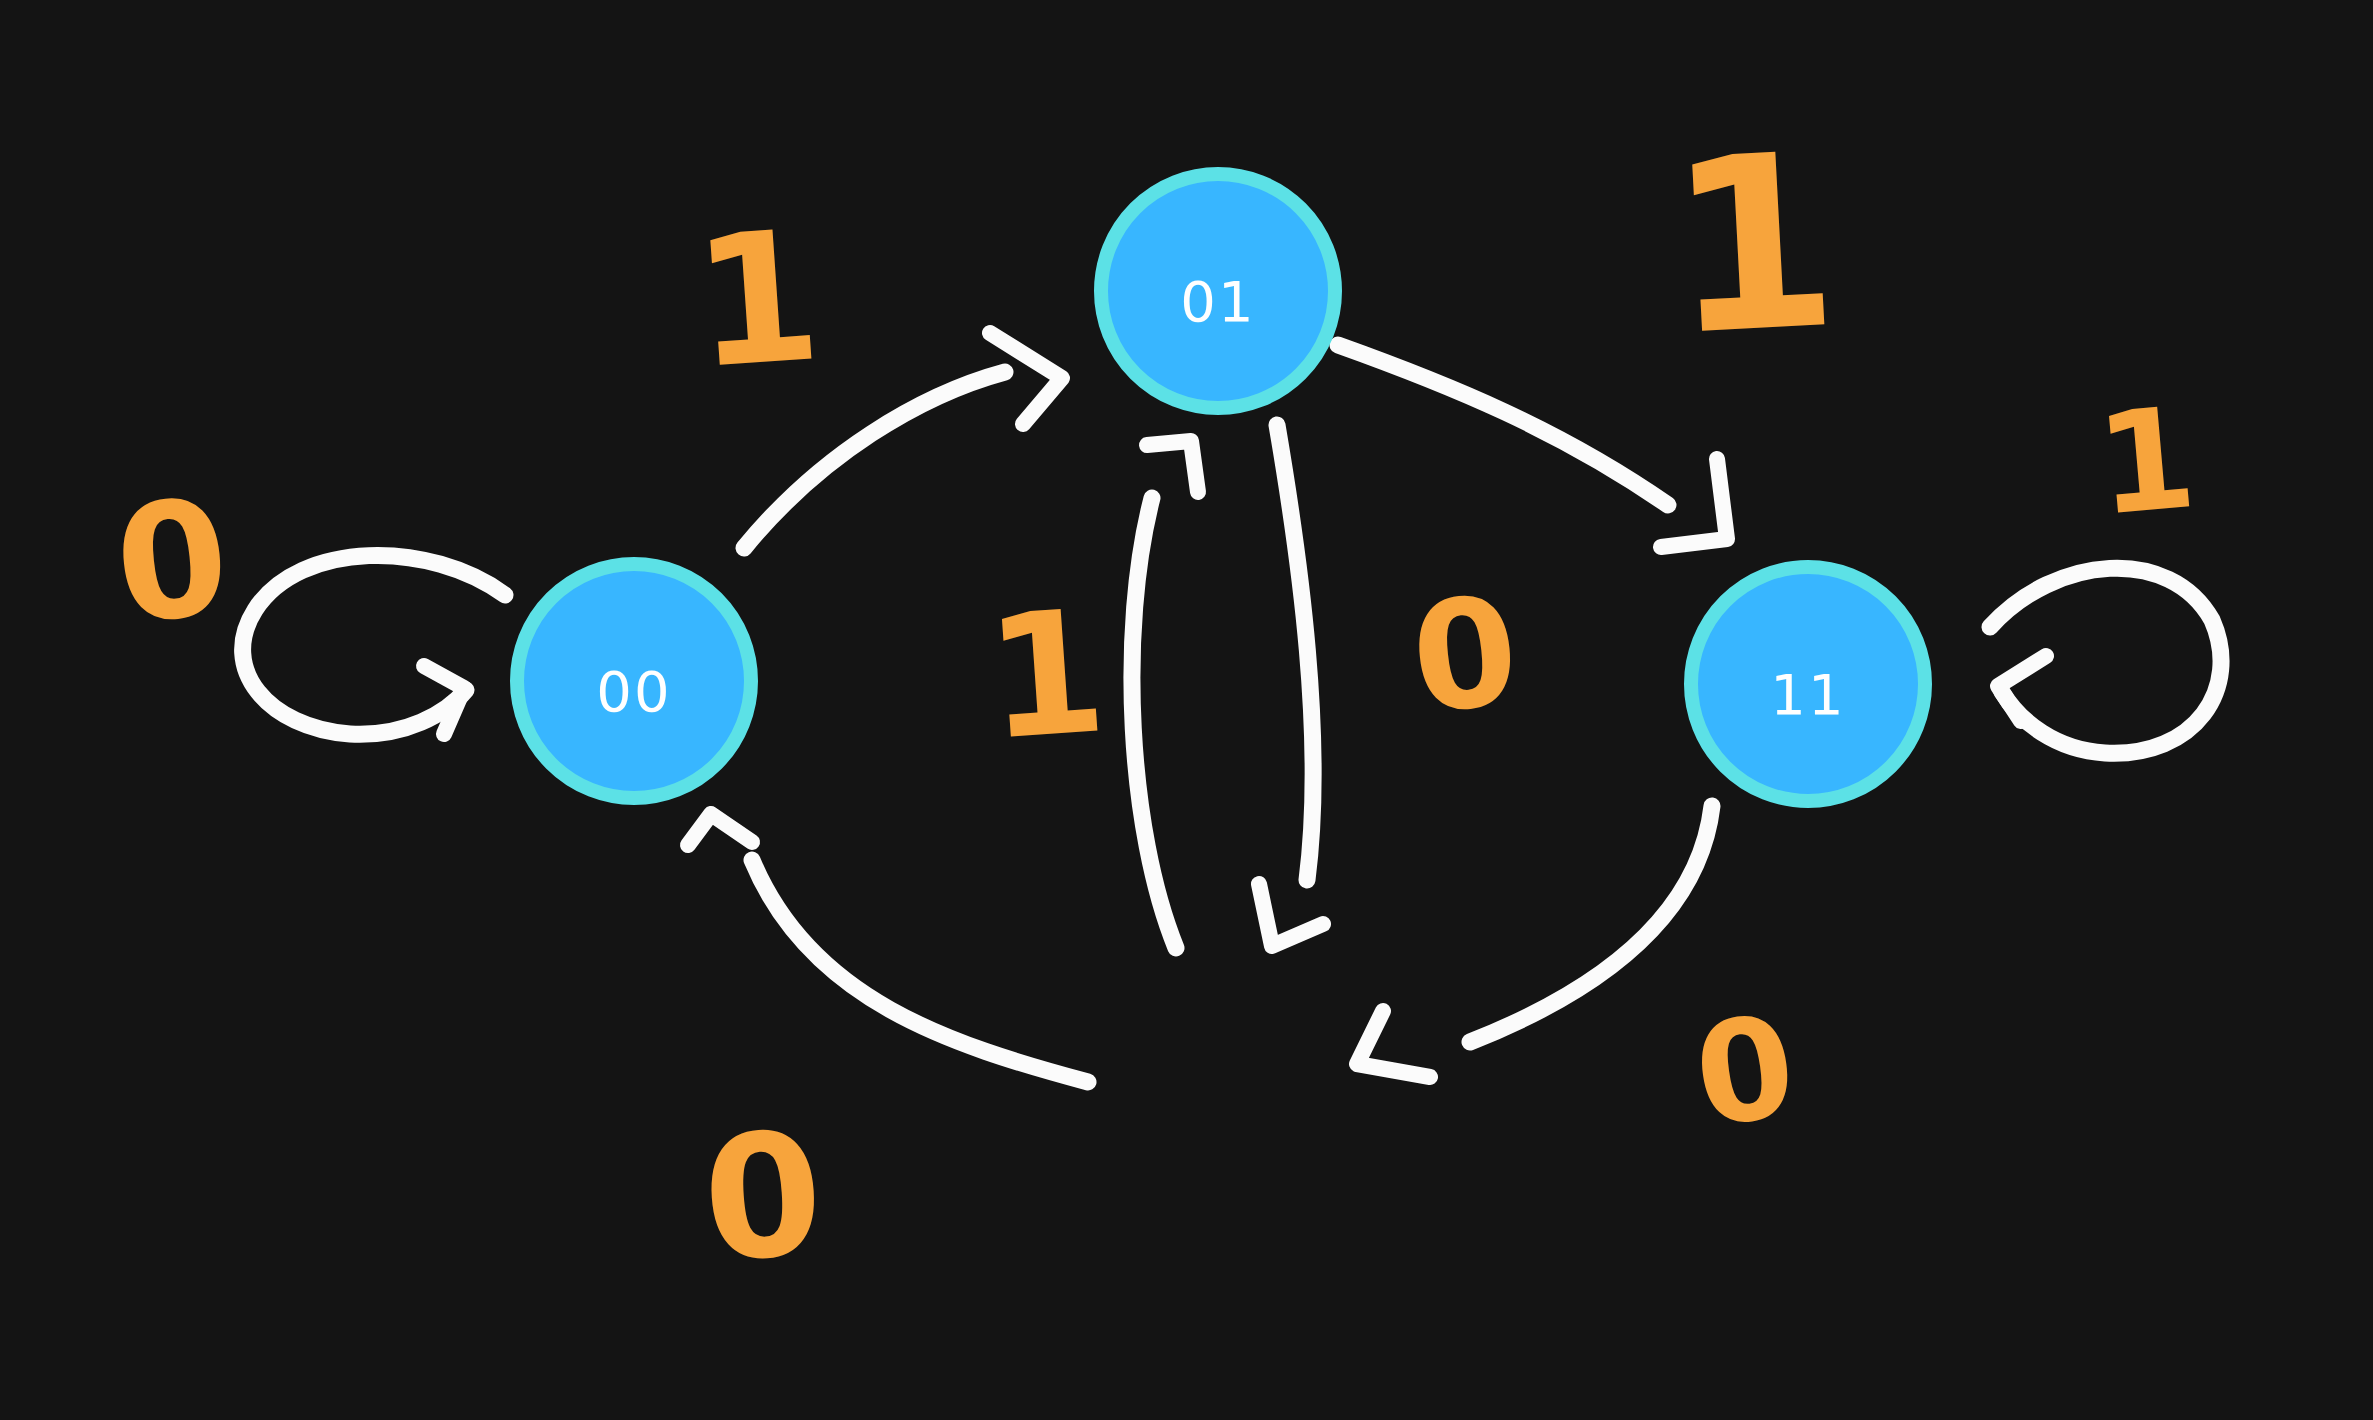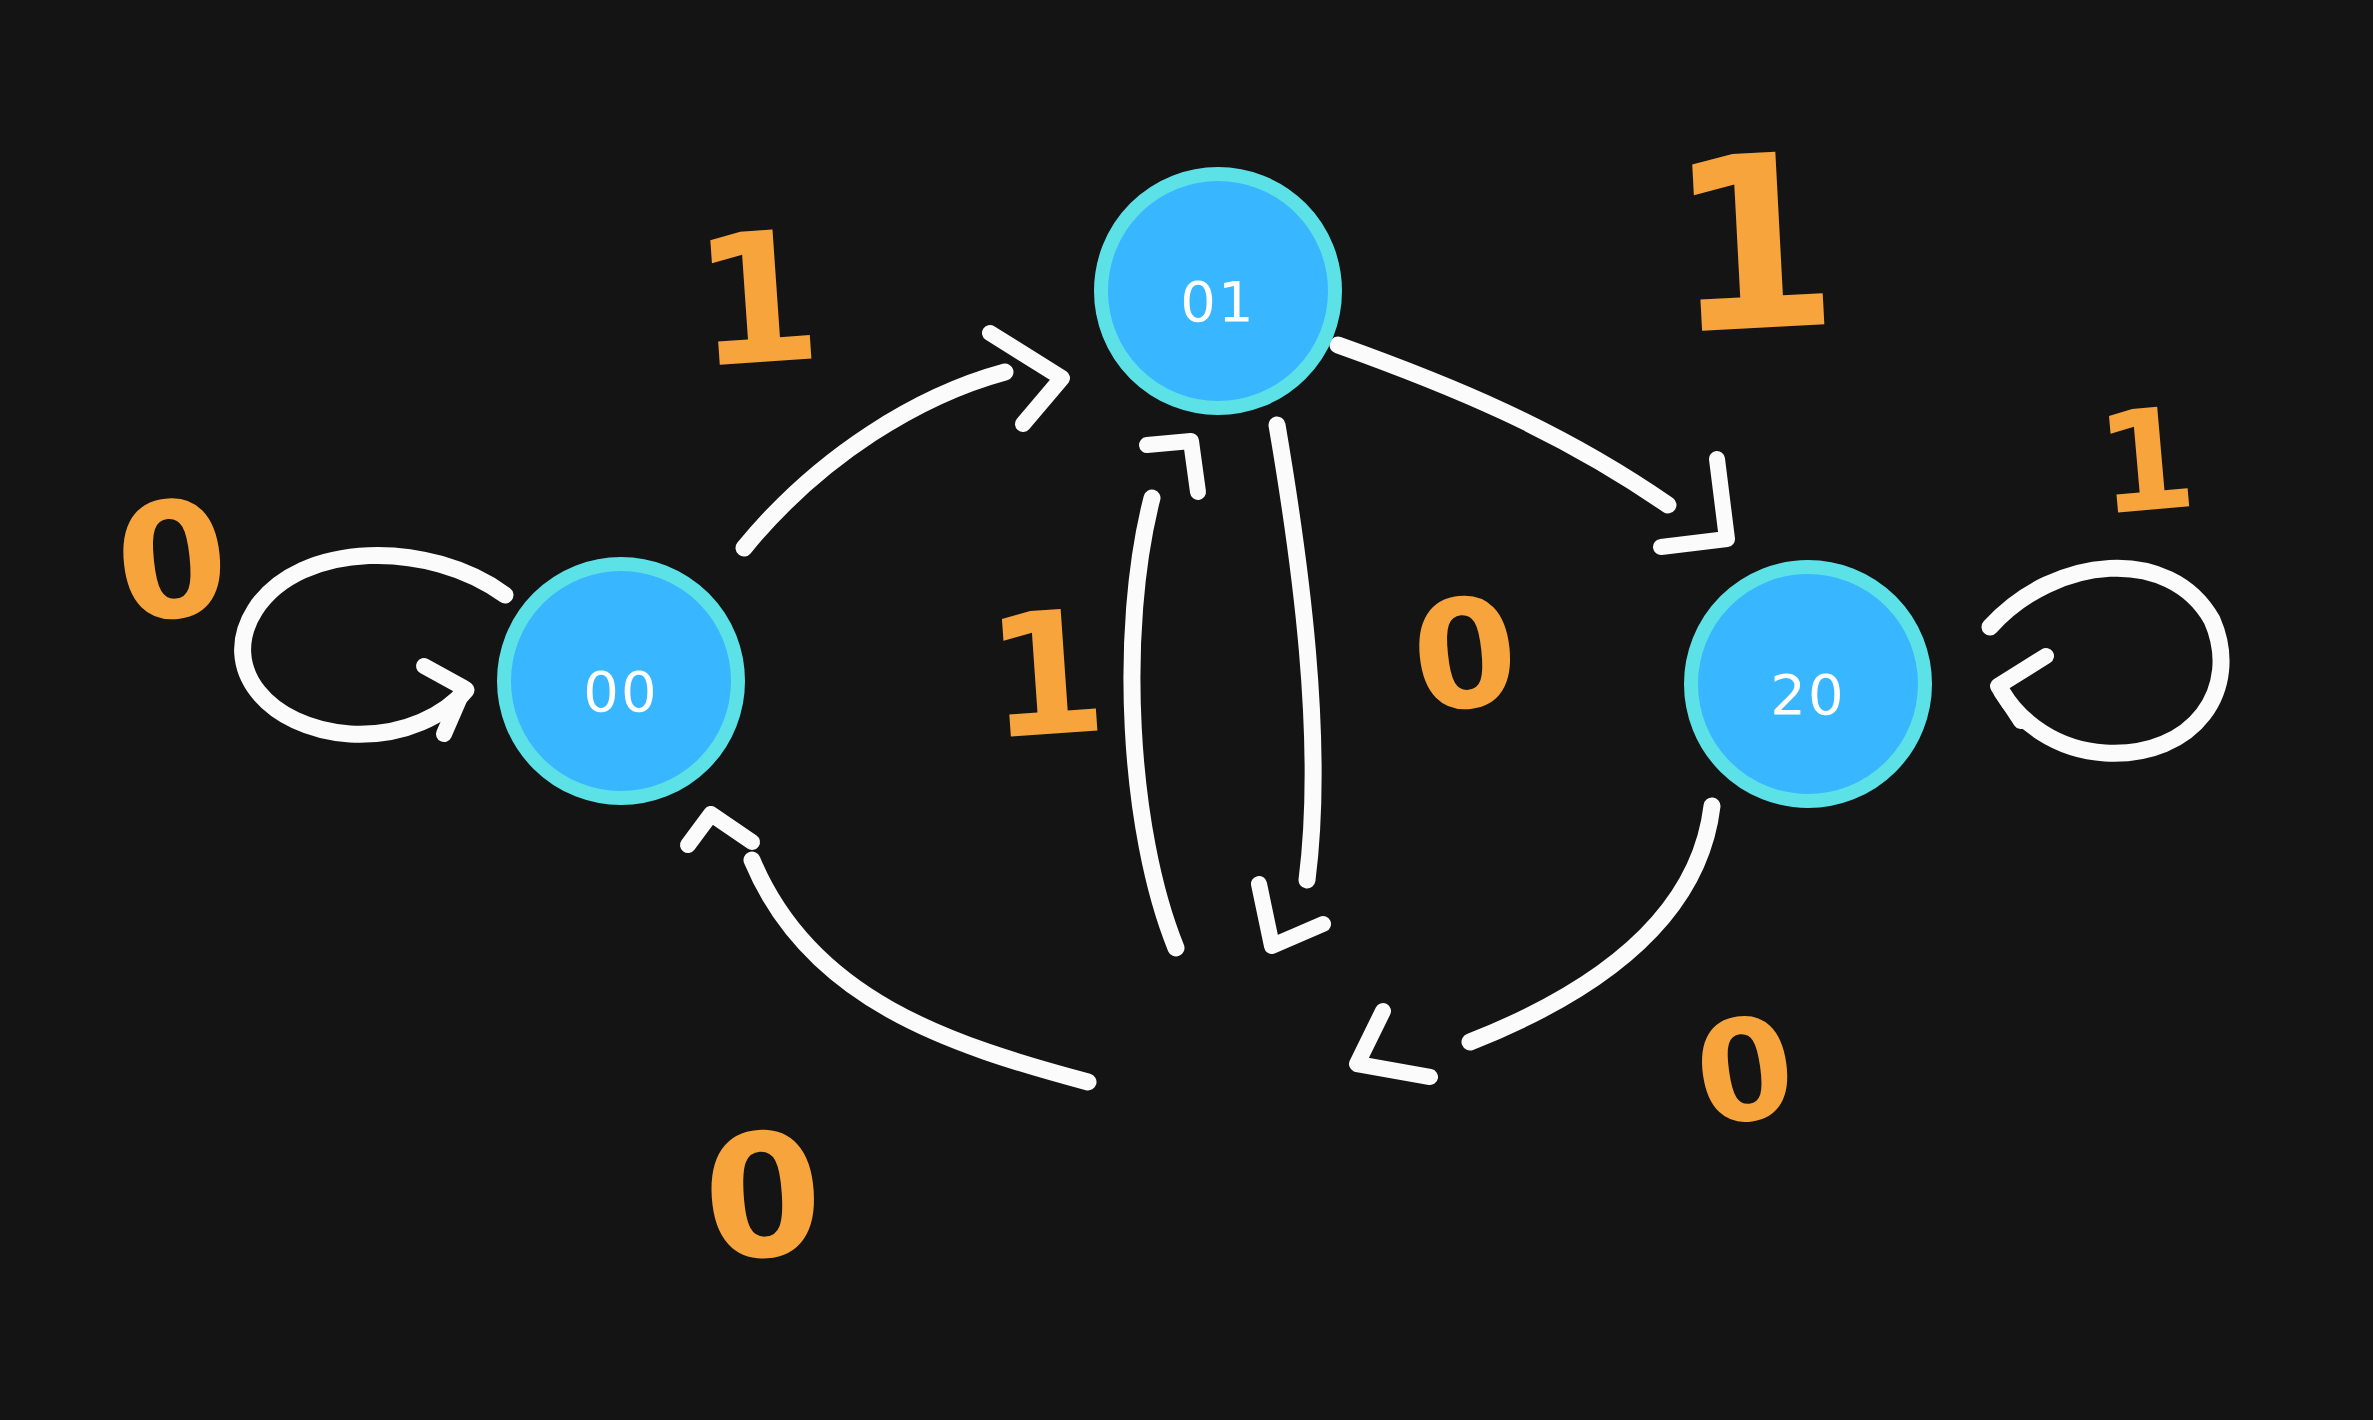--- a/index.html
+++ b/index.html
@@ -109,30 +109,30 @@
       <path class="edge-main" d="M 1712,806 C 1702,890 1640,975 1470,1042"></path>
       <path class="edge-head" d="M 1383,1011 L 1357,1064 L 1430,1077"></path>
     </g>
 
     <g>
       <path class="edge-main" d="M 1088,1082 C 950,1045 810,1000 752,860"></path>
       <path class="edge-head" d="M 688,845 L 711,814 L 752,842"></path>
     </g>
   </svg>
 
-  <div class="node" style="left:497px; top:557px;">
+  <div class="node" style="left:510px; top:557px;">
     <span class="node-label">00</span>
   </div>
 
   <div class="node" style="left:1094px; top:167px;">
     <span class="node-label">01</span>
   </div>
 
   <div class="node" style="left:1684px; top:560px;">
-    <span class="node-label">20</span>
+    <span class="node-label">11</span>
   </div>
 
 
   <span class="edge-label lbl-loop00">0</span>
   <span class="edge-label lbl-e0001">1</span>
   <span class="edge-label lbl-e0111">1</span>
   <span class="edge-label lbl-loop11">1</span>
   <span class="edge-label lbl-e0110">0</span>
   <span class="edge-label lbl-e1001">1</span>
   <span class="edge-label lbl-e1110">0</span>

